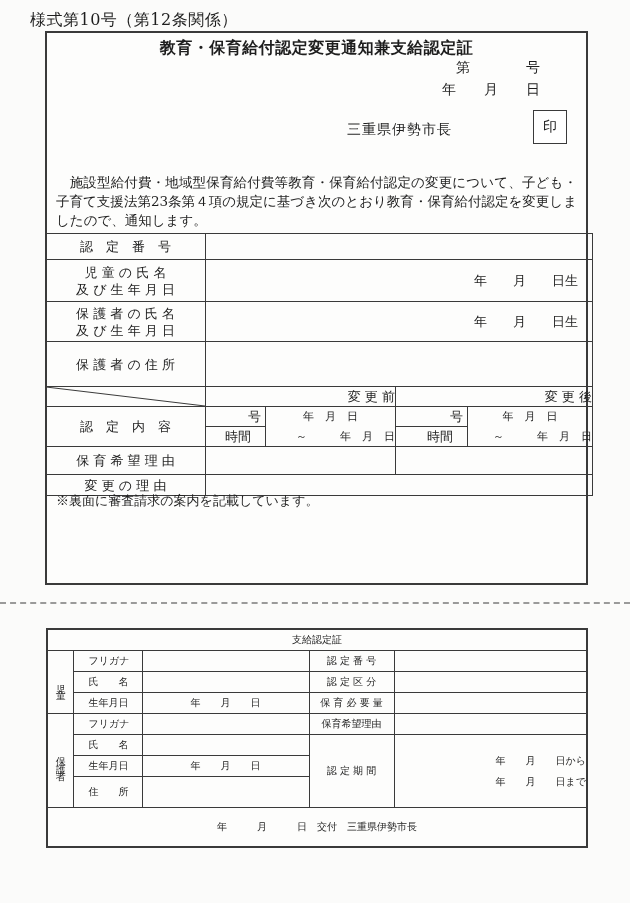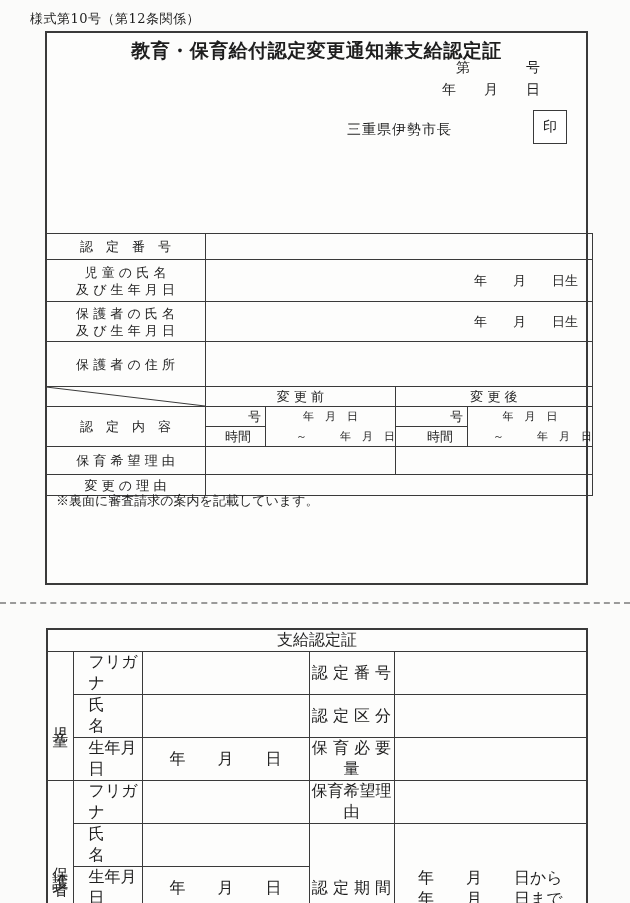--- a/index.html
+++ b/index.html
@@ -5,33 +5,33 @@
   * { margin:0; padding:0; box-sizing:border-box; }
   html,body { width:630px; height:903px; }
   body {
     position:relative;
     background:#fbfbfa;
     color:#1e1e1e;
     font-family:"DejaVu Serif","Liberation Serif",serif;
   }
   .form-note {
     position:absolute; left:30px; top:10px;
-    font-size:13px; letter-spacing:0.5px;
+    font-size:16px; letter-spacing:0.5px;
   }
   
   .notice-box {
     position:absolute; left:45px; top:31px;
     width:543px; height:554px;
     border:2px solid #3a3a3a;
     background:#fdfdfc;
   }
   .notice-title {
     margin-top:5px; text-align:center;
     font-family:"DejaVu Sans","Liberation Sans",sans-serif;
-    font-weight:bold; font-size:19px; letter-spacing:0.5px;
+    font-weight:bold; font-size:16px; letter-spacing:0.5px;
   }
   .doc-number { position:absolute; top:26px; right:46px; font-size:14px; }
   .doc-date   { position:absolute; top:48px; right:46px; font-size:14px; }
   .issuer     { position:absolute; top:88px; left:300px; font-size:14px; letter-spacing:1px; }
   .seal-box {
     position:absolute; top:77px; left:486px;
     width:34px; height:34px; border:1px solid #3a3a3a;
     display:flex; align-items:center; justify-content:center;
     font-size:14px; background:#fff;
   }
@@ -39,67 +39,68 @@
     position:absolute; top:140px; left:9px; right:9px;
     font-size:13.5px; line-height:19px; text-align:justify;
   }
   table { border-collapse:collapse; table-layout:fixed; }
   td { border:1px solid #3a3a3a; font-size:13px; overflow:hidden; vertical-align:middle; }
   .notice-table { position:absolute; top:200px; left:-2px; width:547px; }
   .notice-table td.label { text-align:center; line-height:17px; }
   .birth-suffix { text-align:right; padding-right:14px; }
   .diag { position:relative; padding:0; }
   .diag svg { position:absolute; top:0; left:0; width:100%; height:100%; display:block; }
-  .col-head { text-align:center; }
+  .col-head { text-align:right; }
   .sub-num  { text-align:right; padding-right:4px; }
   .sub-time { text-align:right; padding-right:14px; }
   .sub-date-top    { text-align:center; font-size:11px; border-bottom:none; }
   .sub-date-bottom { text-align:right; padding-left:6px; font-size:11px; border-top:none; }
   .notes {
     position:absolute; top:458px; left:9px; right:9px;
     font-size:13px; line-height:20px;
   }
   
   .cut-line {
     position:absolute; top:602px; left:0; width:630px; height:0;
     border-top:2px dashed #9a9a9a;
   }
   
   .cert-table {
     position:absolute; left:46px; top:628px; width:540px;
     border:2px solid #3a3a3a; background:#fdfdfc;
   }
-  .cert-table td { font-size:16px; }
+  .cert-table td { font-size:10px; }
   .cert-head { text-align:center; font-size:13px; }
   .vgroup { text-align:center; }
   .vtext {
     writing-mode:vertical-rl; text-orientation:upright;
     display:inline-block; line-height:1;
   }
   .vtext.child    { letter-spacing:4px; }
   .vtext.guardian { letter-spacing:7px; }
   .l-label { text-align:left; padding-left:15px; }
   .r-label { text-align:center; padding:0 2px; }
   .center  { text-align:center; }
-  .period-cell { text-align:center; line-height:21px; }
+  .period-cell { text-align:right; line-height:21px; }
   .cert-footer { text-align:center; font-size:13px; }
 </style>
 </head>
 <body>
 
 <div class="form-note">様式第10号（第12条関係）</div>
 
 <div class="notice-box">
   <div class="notice-title">教育・保育給付認定変更通知兼支給認定証</div>
   <div class="doc-number">第　　　　号</div>
   <div class="doc-date">年　　月　　日</div>
   <div class="issuer">三重県伊勢市長</div>
   <div class="seal-box">
     <span>印</span>
   </div>
+  <div class="body-text">　施設型給付費・地域型保育給付費等教育・保育給付認定の変更について、子ども・子育て支援法第23条第４項の規定に基づき次のとおり教育・保育給付認定を変更しましたので、通知します。</div>
 
   <table class="notice-table">
     <colgroup>
       <col style="width:160px">
         <col style="width:60px">
         <col style="width:130px">
         <col style="width:72px">
         <col style="width:125px">
     </colgroup>
     <tbody>

